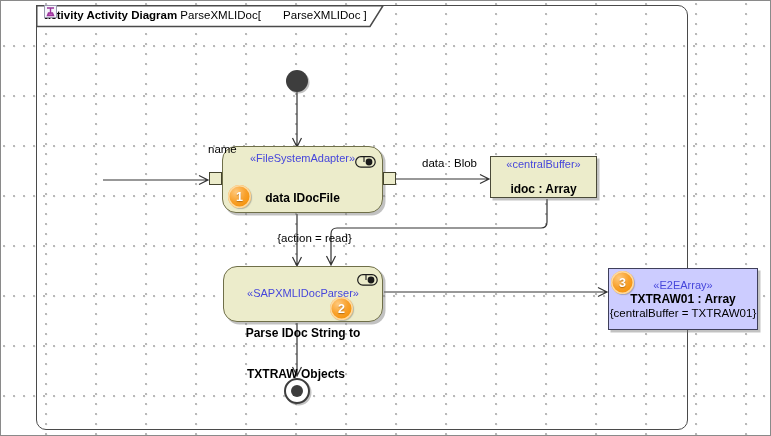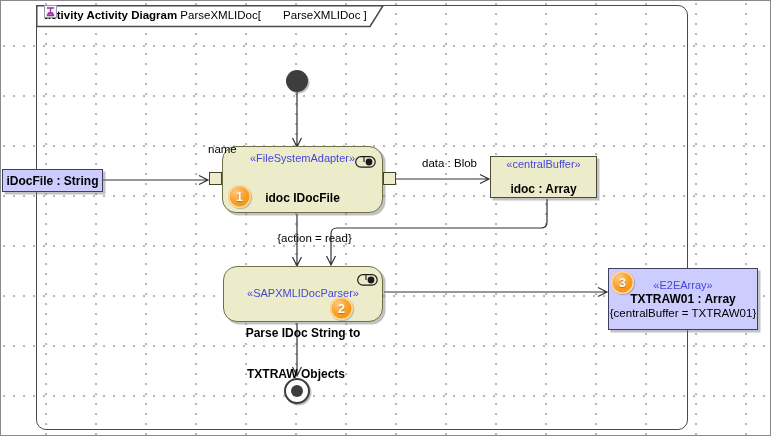--- a/index.html
+++ b/index.html
@@ -107,27 +107,24 @@
     <path d="M547,199 V222 Q547,228 541,228 H337 Q331,228 331,234 V264 M326.5,256 L331,265 L335.5,256"></path>
     <path d="M384,292 H606 M598,287.5 L607,292 L598,296.5"></path>
     <path d="M297,323 V375 M292.5,367 L297,376 L301.5,367"></path>
   </svg>
 
   <span class="edge-label" style="left:185px;top:143px;">name</span>
   <span class="edge-label" style="left:399px;top:157px;">data : Blob</span>
 
   <div class="initial-node"></div>
 
-  <div class="node obj shadowed" style="left:2px;top:169px;width:101px;height:23px;">
-    <span class="node-name">iDocFile : String</span>
-  </div>
 
   <div class="node action shadowed" style="left:222px;top:146px;width:161px;height:67px;">
     <span class="stereotype">«FileSystemAdapter»</span>
-    <span class="node-name">idoc IDocFile</span>
+    <span class="node-name">data IDocFile</span>
     <span class="tagged" style="padding-left:24px;">{action = read}</span>
     <span class="pill-icon" style="right:6px;top:7px;">
       <svg width="21" height="12">
           <rect x="0.7" y="0.7" width="19.5" height="10.5" rx="5.2" fill="none" stroke="#1a1a1a" stroke-width="1.2"></rect>
           <line x1="9" y1="1" x2="9" y2="6" stroke="#1a1a1a" stroke-width="1.1"></line>
           <circle cx="14" cy="6" r="3.4" fill="#1a1a1a"></circle>
         </svg>
     </span>
   </div>
   <div class="badge" style="left:228px;top:185px;">1</div>

